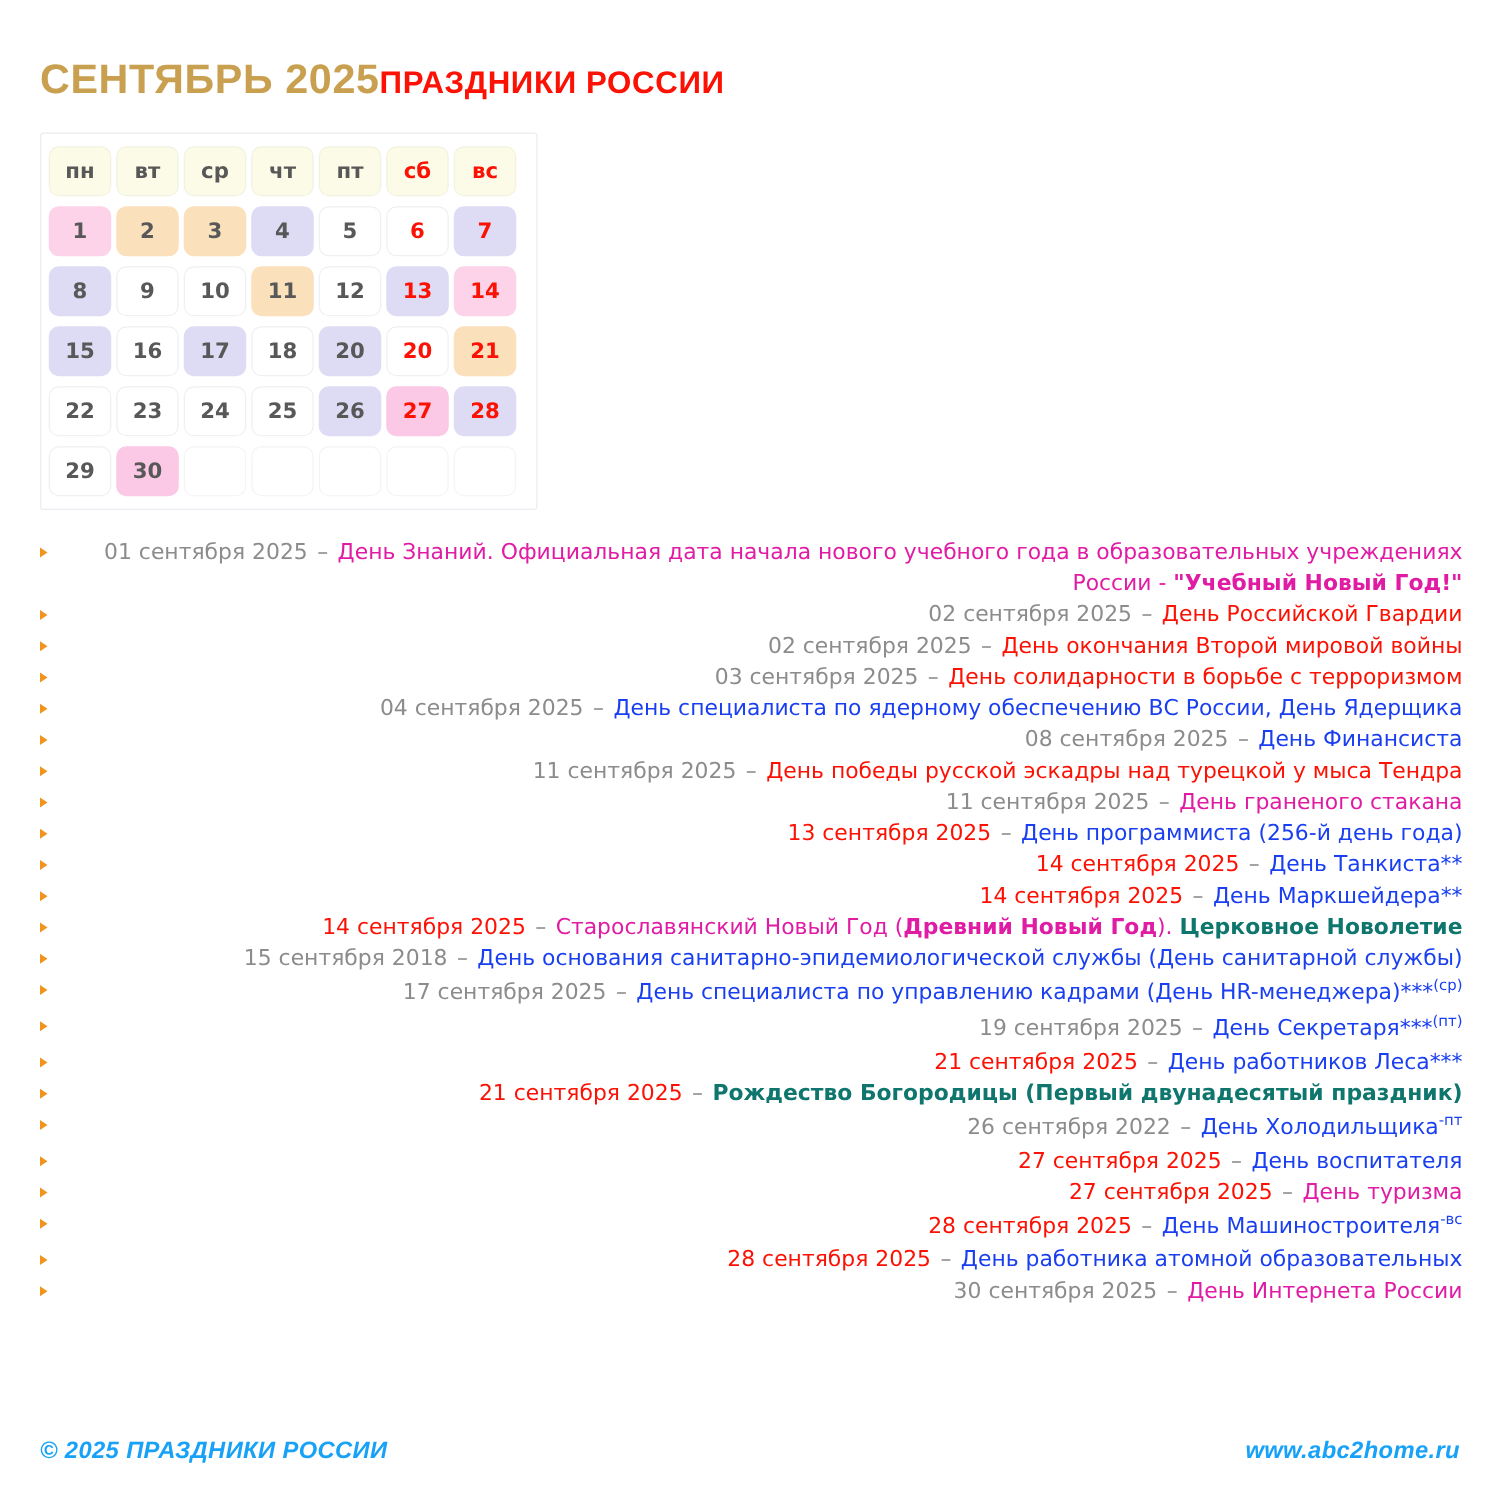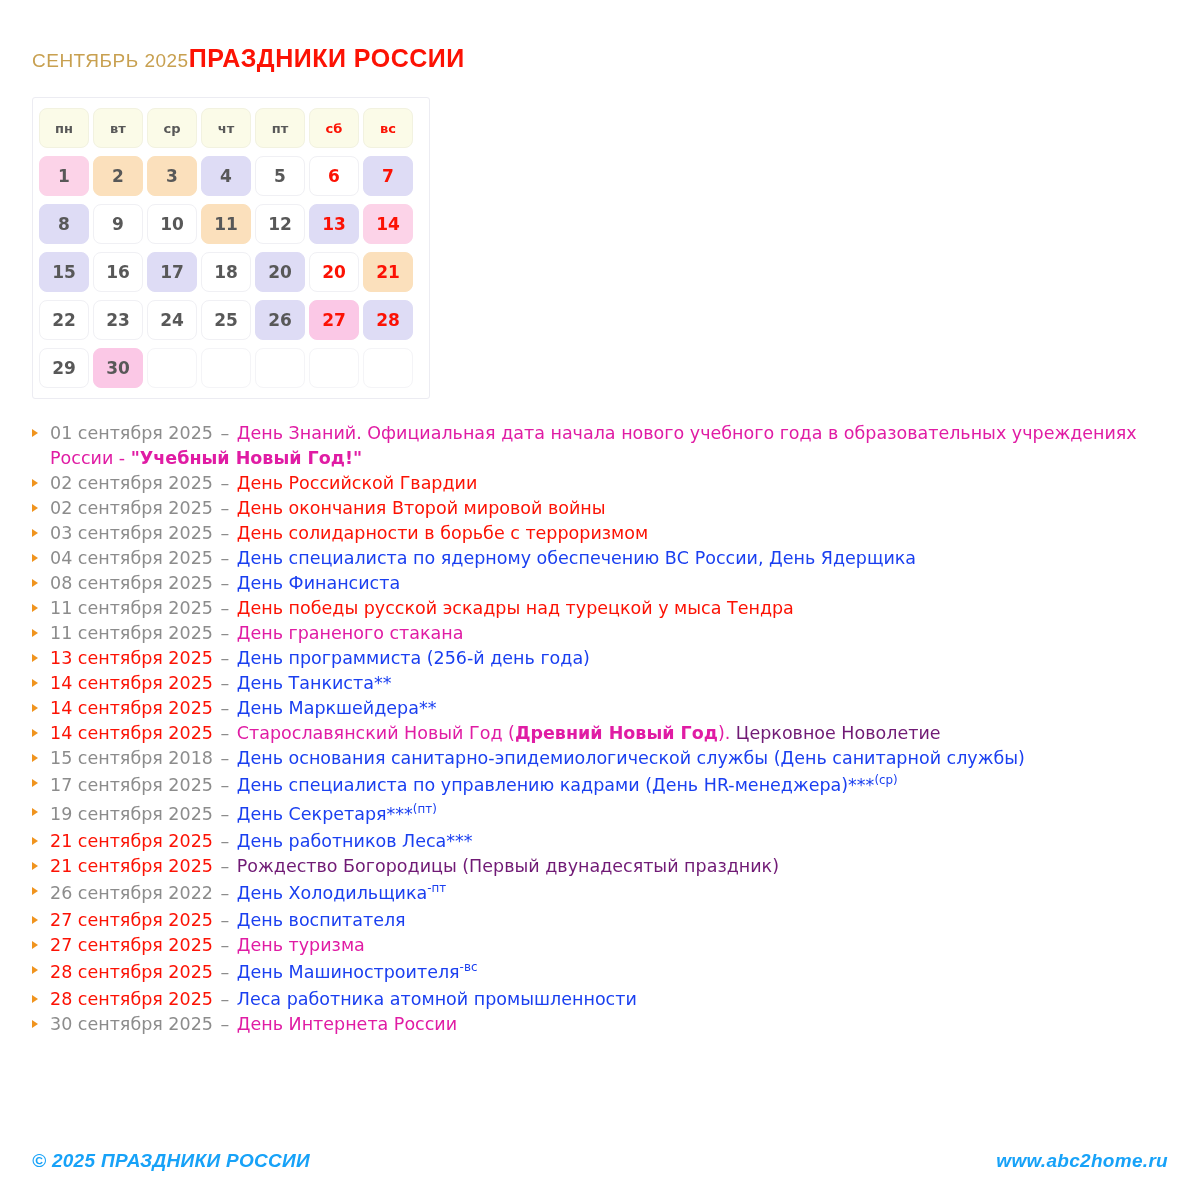--- a/index.html
+++ b/index.html
@@ -17,22 +17,22 @@
     overflow: hidden;
   }
 
   
   .header {
     display: flex;
     align-items: baseline;
     padding: 44px 0 0 32px;
   }
   .month-title {
-    font-size: 19px;
-    font-weight: normal;
+    font-size: 33px;
+    font-weight: bold;
     color: #c8a050;
     letter-spacing: 0.5px;
     font-family: "Liberation Sans", sans-serif;
   }
   .page-title {
     font-size: 25px;
     font-weight: bold;
     color: #fc1204;
     letter-spacing: 0.5px;
     font-family: "Liberation Sans", sans-serif;
@@ -61,21 +61,21 @@
     justify-content: center;
     font-size: 17px;
     font-weight: bold;
     box-sizing: border-box;
     font-family: "DejaVu Sans", sans-serif;
   }
   .cal-head {
     background: #fbfbe8;
     border: 1px solid #f2f2e0;
     color: #585858;
-    font-size: 13px;
+    font-size: 17px;
   }
   .cal-head.weekend { color: #fc1204; }
 
   .cal-cell.day {
     border: 1px solid #f0f0f4;
     color: #585858;
     background: #ffffff;
   }
   .cal-cell.day.red   { color: #fc1204; }
   .bg-pink     { background: #fcd3e8 !important; border-color: #fcd3e8 !important; }
@@ -85,20 +85,21 @@
   .bg-white    { background: #ffffff !important; }
   .cal-cell.empty {
     border: 1px solid #f4f4f7;
     background: #ffffff;
   }
 
   
   .list {
     margin: 22px 0 0 30px;
     width: 1140px;
+    text-align: right;
   }
   .item {
     display: block;
     position: relative;
     padding-left: 20px;
     font-size: 17.5px;
     line-height: 25px;
     margin-bottom: 0px;
     font-family: "DejaVu Sans", sans-serif;
   }
@@ -112,21 +113,21 @@
     border-top: 4.5px solid transparent;
     border-bottom: 4.5px solid transparent;
   }
   .item .date { color: #8c8c8c; }
   .item .date.red { color: #fc1204; }
   .item .dash { color: #8c8c8c; padding: 0 2px; }
 
   .c-red   { color: #fc1204; }
   .c-blue  { color: #1a3ff0; }
   .c-mag   { color: #e01ca4; }
-  .c-gold  { color: #701a75; }
+  .c-gold  { color: #0f766e; font-weight: bold; }
   .b       { font-weight: bold; }
   sup { font-size: 0.68em; vertical-align: super; line-height: 0; }
 
   .item.tall { line-height: 29px; }
 
   
   .footer {
     position: absolute;
     left: 32px;
     right: 32px;
@@ -226,20 +227,20 @@
     <div class="item"><span class="bullet"></span><span class="date red">14 сентября 2025</span><span class="dash"> – </span><span class="c-mag">Старославянский Новый Год (</span><span class="c-mag b">Древний Новый Год</span><span class="c-mag">). </span><span class="c-gold">Церковное Новолетие</span></div>
     <div class="item"><span class="bullet"></span><span class="date">15 сентября 2018</span><span class="dash"> – </span><span class="c-blue">День основания санитарно-эпидемиологической службы (День санитарной службы)</span></div>
     <div class="item tall"><span class="bullet"></span><span class="date">17 сентября 2025</span><span class="dash"> – </span><span class="c-blue">День специалиста по управлению кадрами (День HR-менеджера)***</span><sup class="c-blue">(ср)</sup></div>
     <div class="item tall"><span class="bullet"></span><span class="date">19 сентября 2025</span><span class="dash"> – </span><span class="c-blue">День Секретаря***</span><sup class="c-blue">(пт)</sup></div>
     <div class="item"><span class="bullet"></span><span class="date red">21 сентября 2025</span><span class="dash"> – </span><span class="c-blue">День работников Леса***</span></div>
     <div class="item"><span class="bullet"></span><span class="date red">21 сентября 2025</span><span class="dash"> – </span><span class="c-gold">Рождество Богородицы (Первый двунадесятый праздник)</span></div>
     <div class="item tall"><span class="bullet"></span><span class="date">26 сентября 2022</span><span class="dash"> – </span><span class="c-blue">День Холодильщика</span><sup class="c-blue">-пт</sup></div>
     <div class="item"><span class="bullet"></span><span class="date red">27 сентября 2025</span><span class="dash"> – </span><span class="c-blue">День воспитателя</span></div>
     <div class="item"><span class="bullet"></span><span class="date red">27 сентября 2025</span><span class="dash"> – </span><span class="c-mag">День туризма</span></div>
     <div class="item tall"><span class="bullet"></span><span class="date red">28 сентября 2025</span><span class="dash"> – </span><span class="c-blue">День Машиностроителя</span><sup class="c-blue">-вс</sup></div>
-    <div class="item"><span class="bullet"></span><span class="date red">28 сентября 2025</span><span class="dash"> – </span><span class="c-blue">Леса работника атомной промышленности</span></div>
+    <div class="item"><span class="bullet"></span><span class="date red">28 сентября 2025</span><span class="dash"> – </span><span class="c-blue">День работника атомной образовательных</span></div>
     <div class="item"><span class="bullet"></span><span class="date">30 сентября 2025</span><span class="dash"> – </span><span class="c-mag">День Интернета России</span></div>
   </div>
 
 <div class="footer">
   <div class="footer-left">© 2025 ПРАЗДНИКИ РОССИИ</div>
   <div class="footer-right">www.abc2home.ru</div>
 </div>
 
 </body></html>

